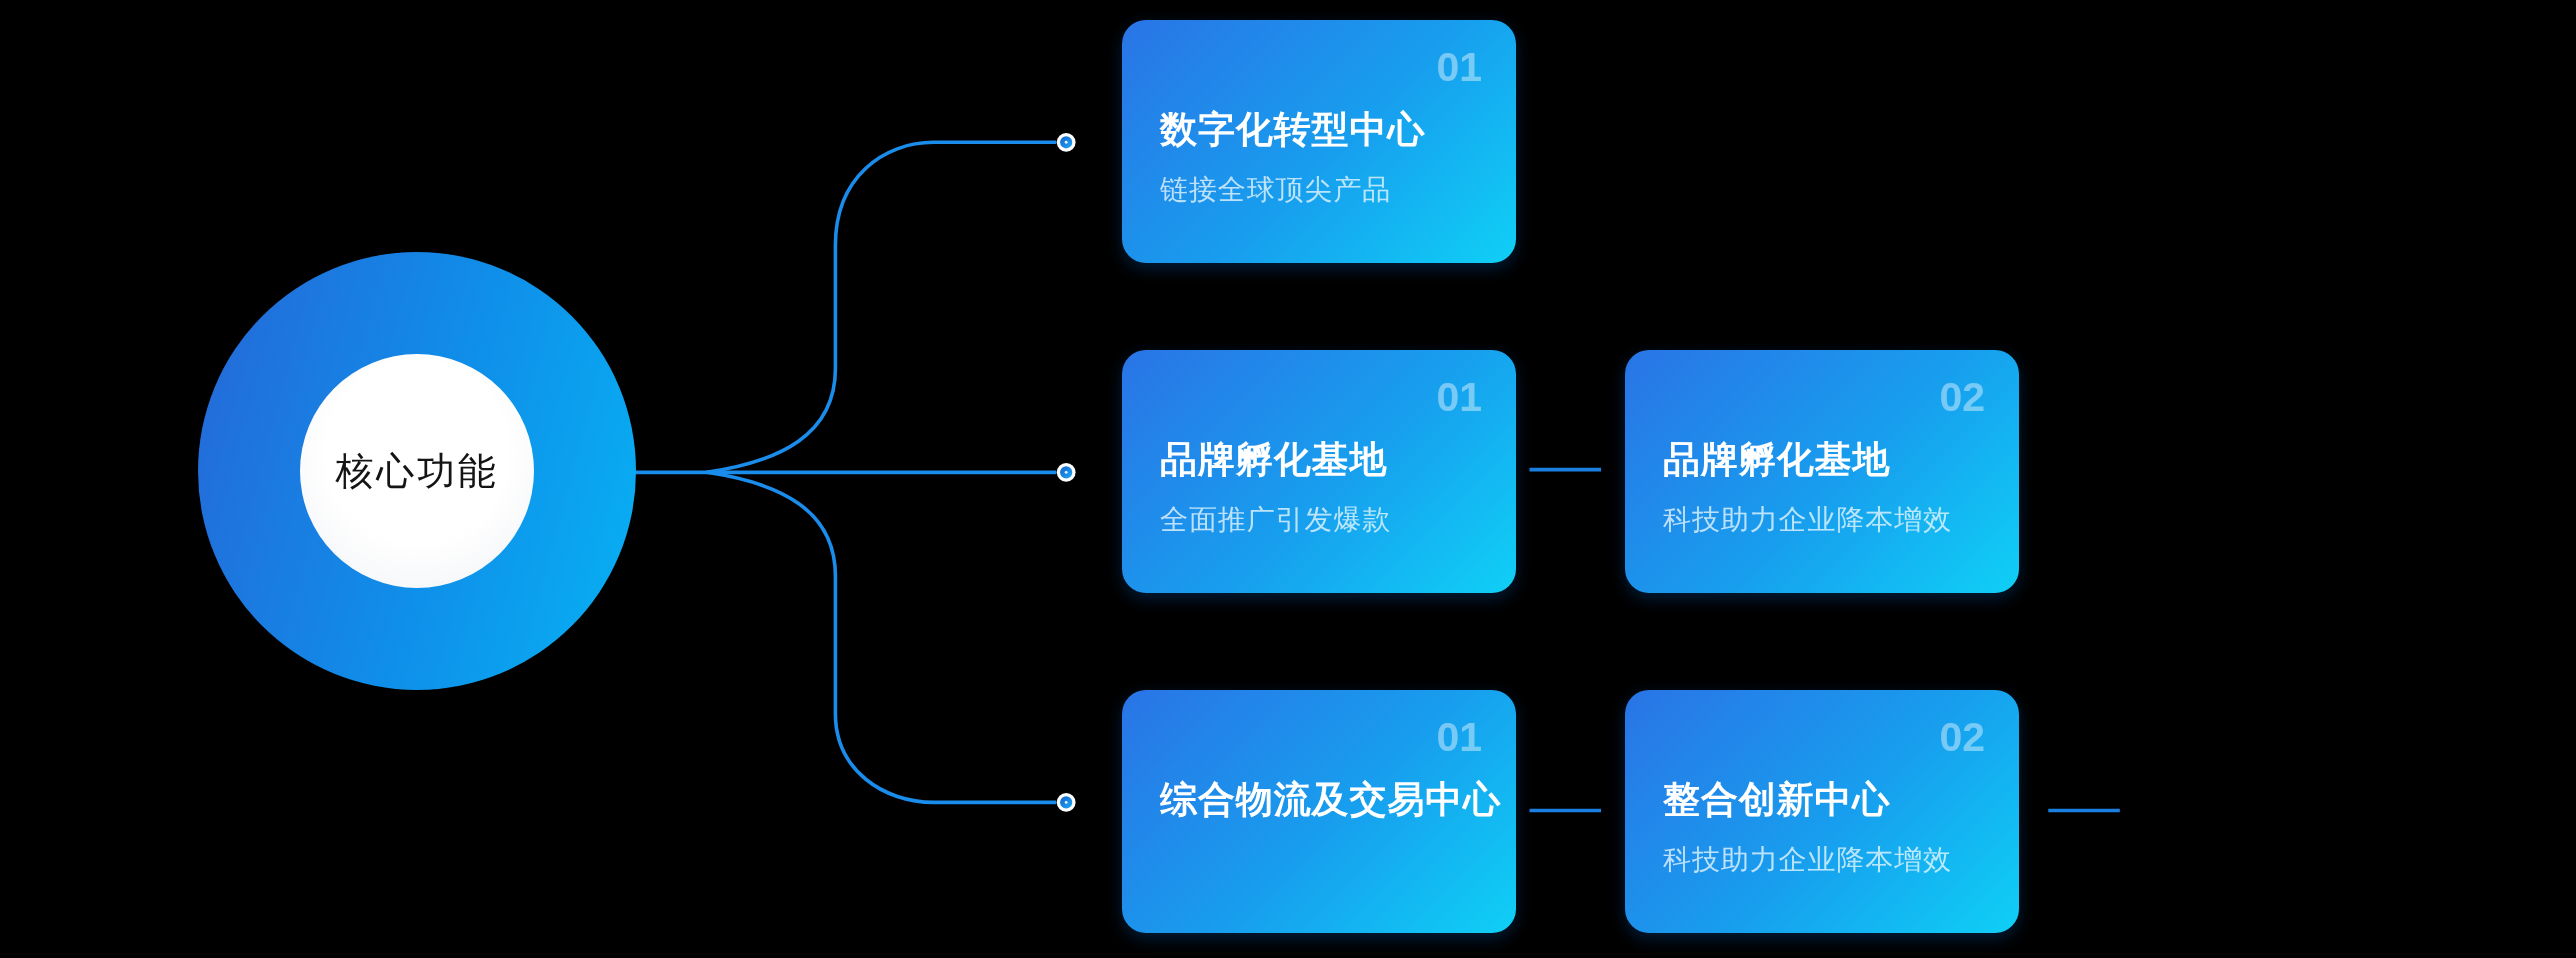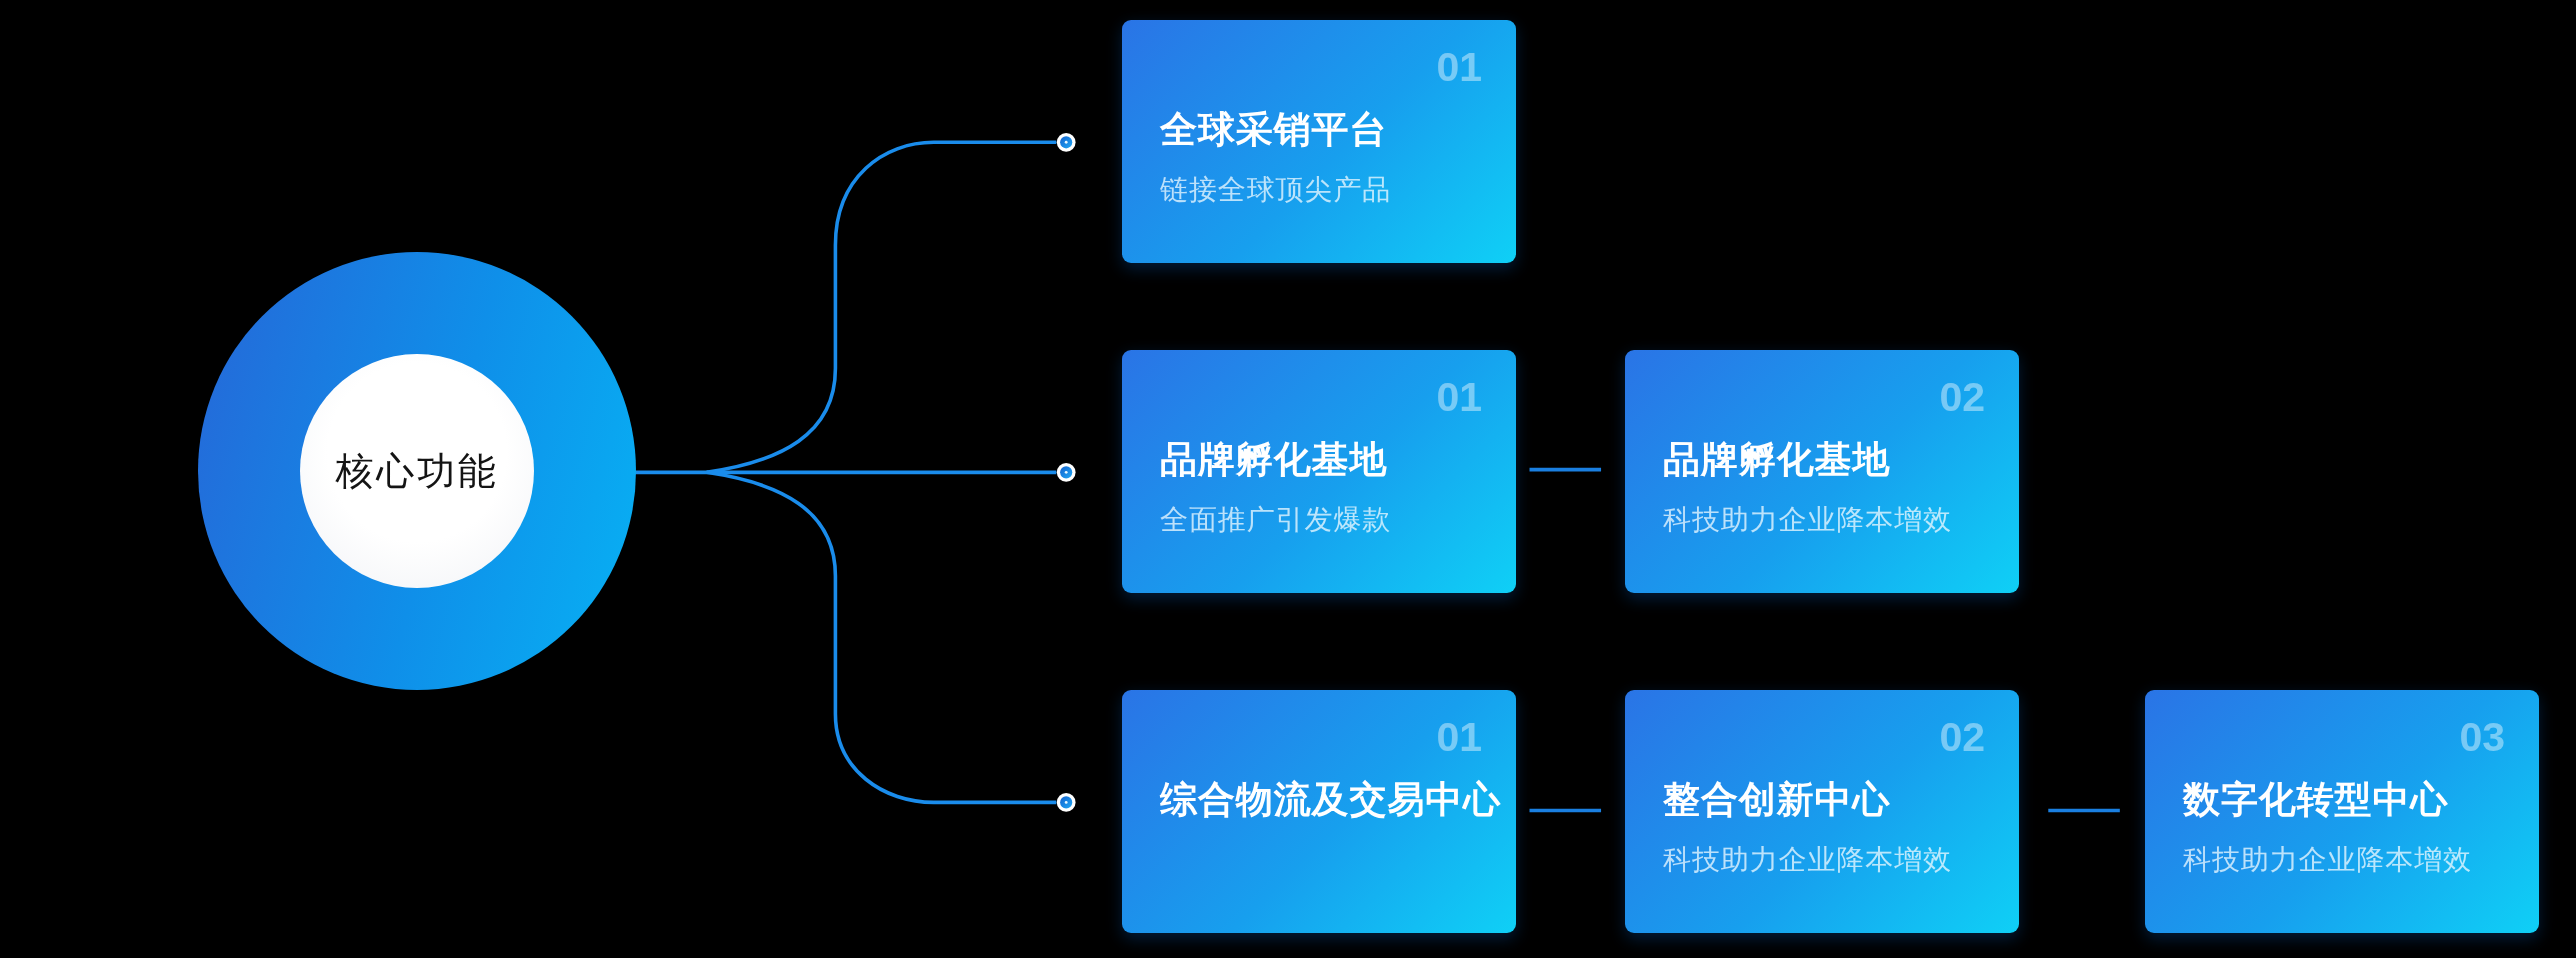--- a/index.html
+++ b/index.html
@@ -53,21 +53,21 @@
   svg.connectors {
     position: absolute;
     left: 0;
     top: 0;
   }
   
   .card {
     position: absolute;
     width: 394px;
     height: 243px;
-    border-radius: 9px;
+    border-radius: 24px;
     background: linear-gradient(135deg, #2a74e6 0%, #179fee 55%, #0fd0f6 100%);
     box-shadow: 0 5.4px 16px rgba(10, 80, 160, 0.35);
   }
   .card .num {
     position: absolute;
     top: 27px;
     right: 34px;
     font-size: 41px;
     font-weight: 700;
     line-height: 1;
@@ -148,21 +148,21 @@
   </svg>
 
   <div class="core-circle">
     <div class="core-inner">
       <div class="core-label">核心功能</div>
     </div>
   </div>
 
   <div class="card r1c1">
     <div class="num">01</div>
-    <div class="title">全球采销平台</div>
+    <div class="title">数字化转型中心</div>
     <div class="subtitle">链接全球顶尖产品</div>
   </div>
 
   <div class="card r2c1">
     <div class="num">01</div>
     <div class="title">品牌孵化基地</div>
     <div class="subtitle">全面推广引发爆款</div>
   </div>
   <div class="card r2c2">
     <div class="num">02</div>
@@ -172,20 +172,15 @@
 
   <div class="card r3c1">
     <div class="num">01</div>
     <div class="title">综合物流及交易中心</div>
   </div>
   <div class="card r3c2">
     <div class="num">02</div>
     <div class="title">整合创新中心</div>
     <div class="subtitle">科技助力企业降本增效</div>
   </div>
-  <div class="card r3c3">
-    <div class="num">03</div>
-    <div class="title">数字化转型中心</div>
-    <div class="subtitle">科技助力企业降本增效</div>
-  </div>
 
 </div>
 
 
 </body></html>

